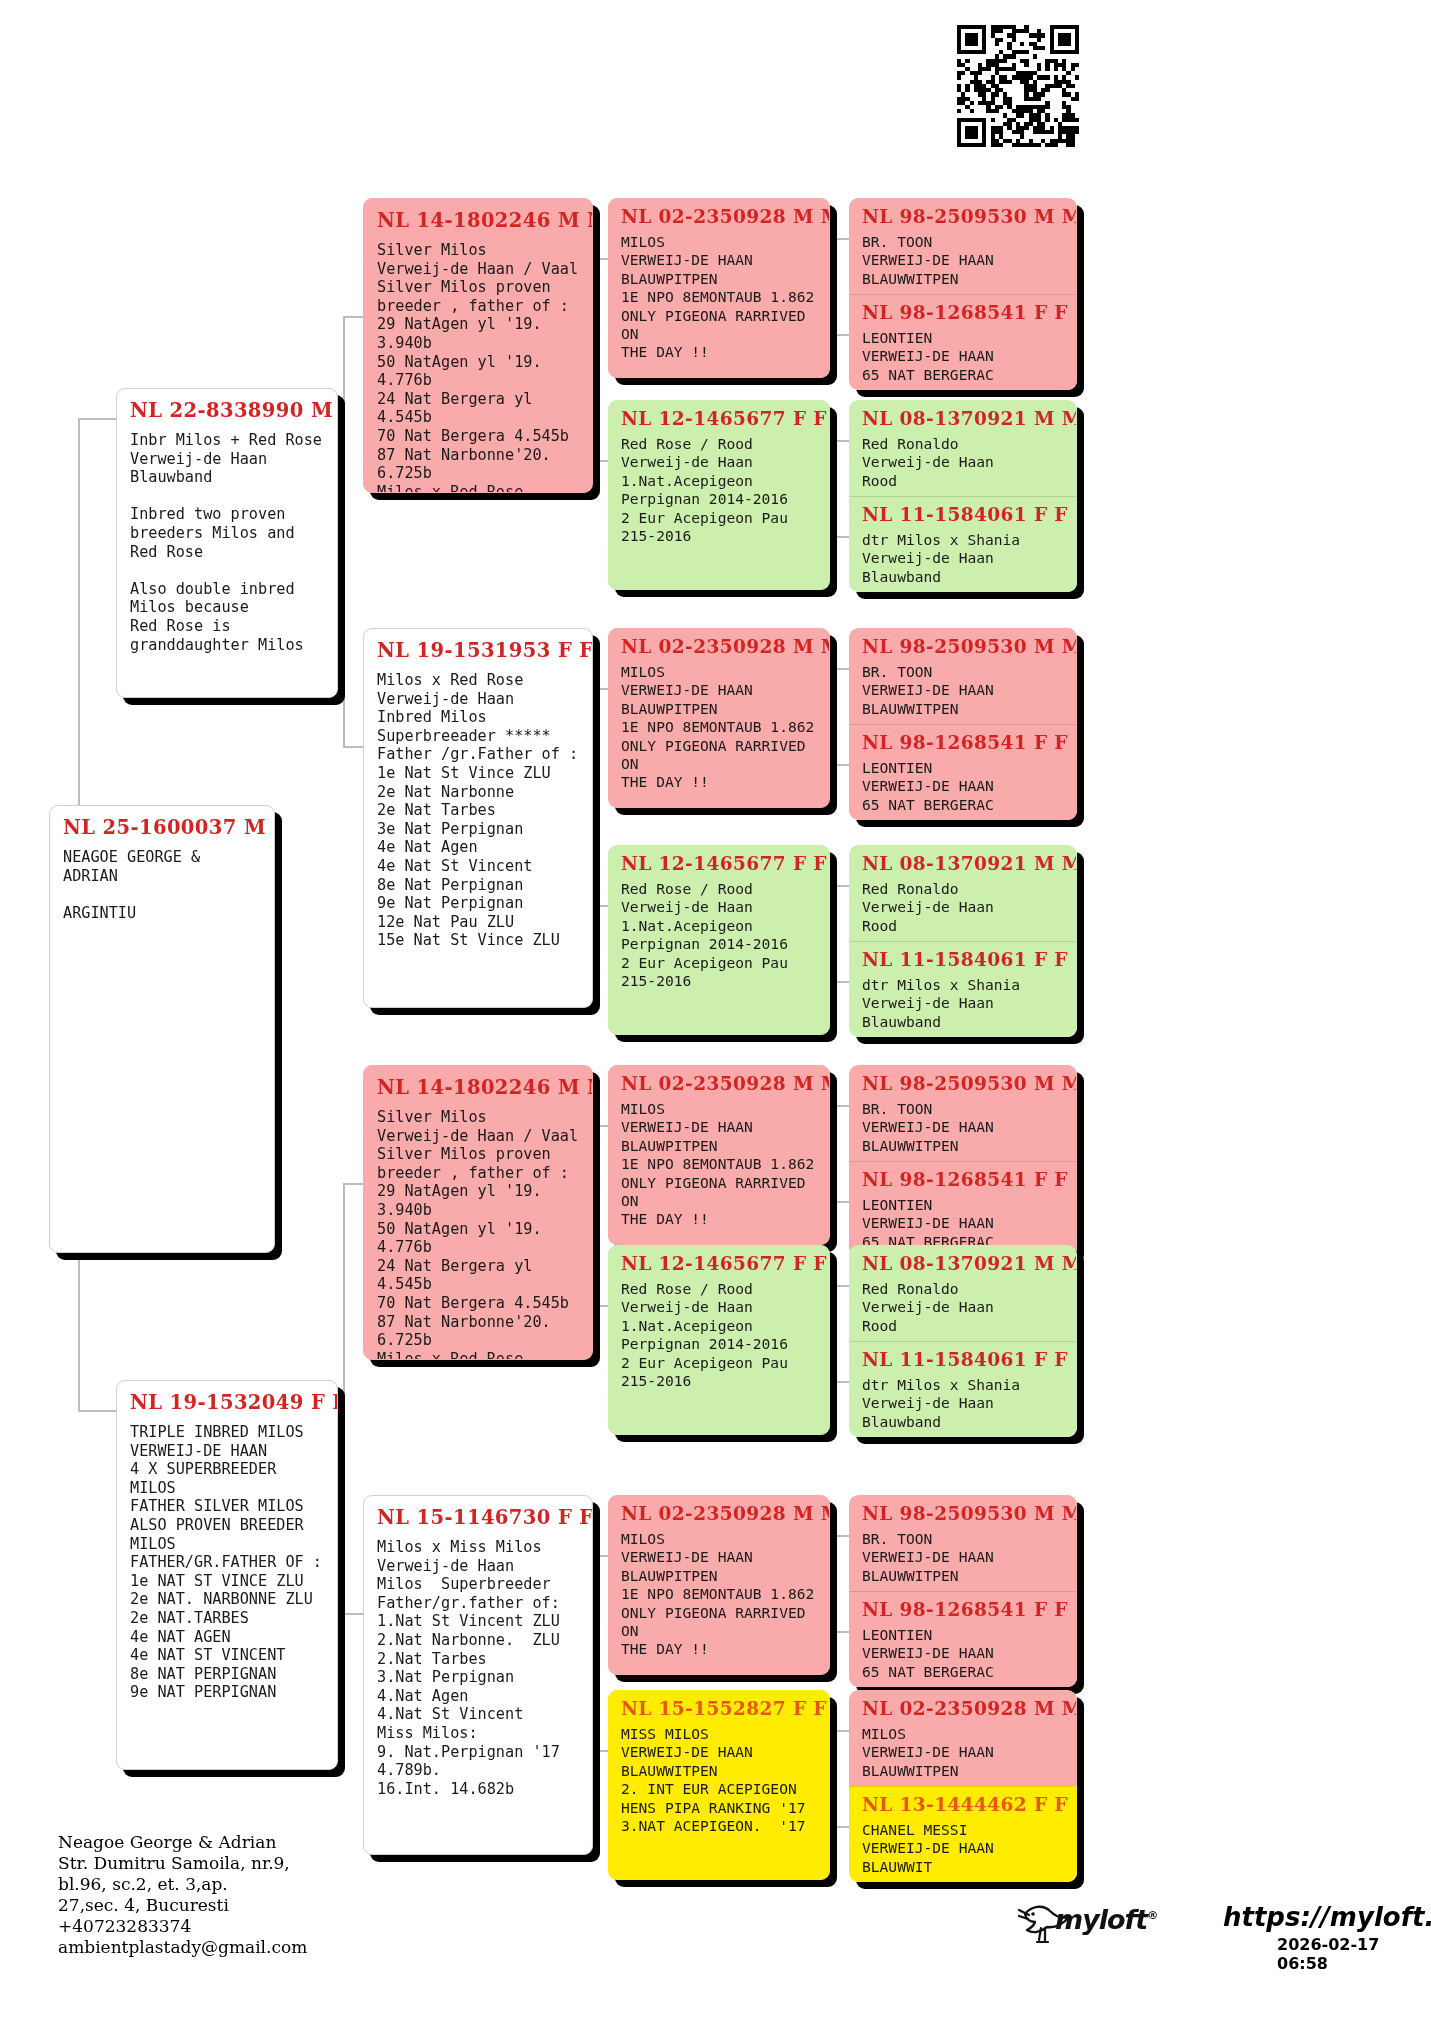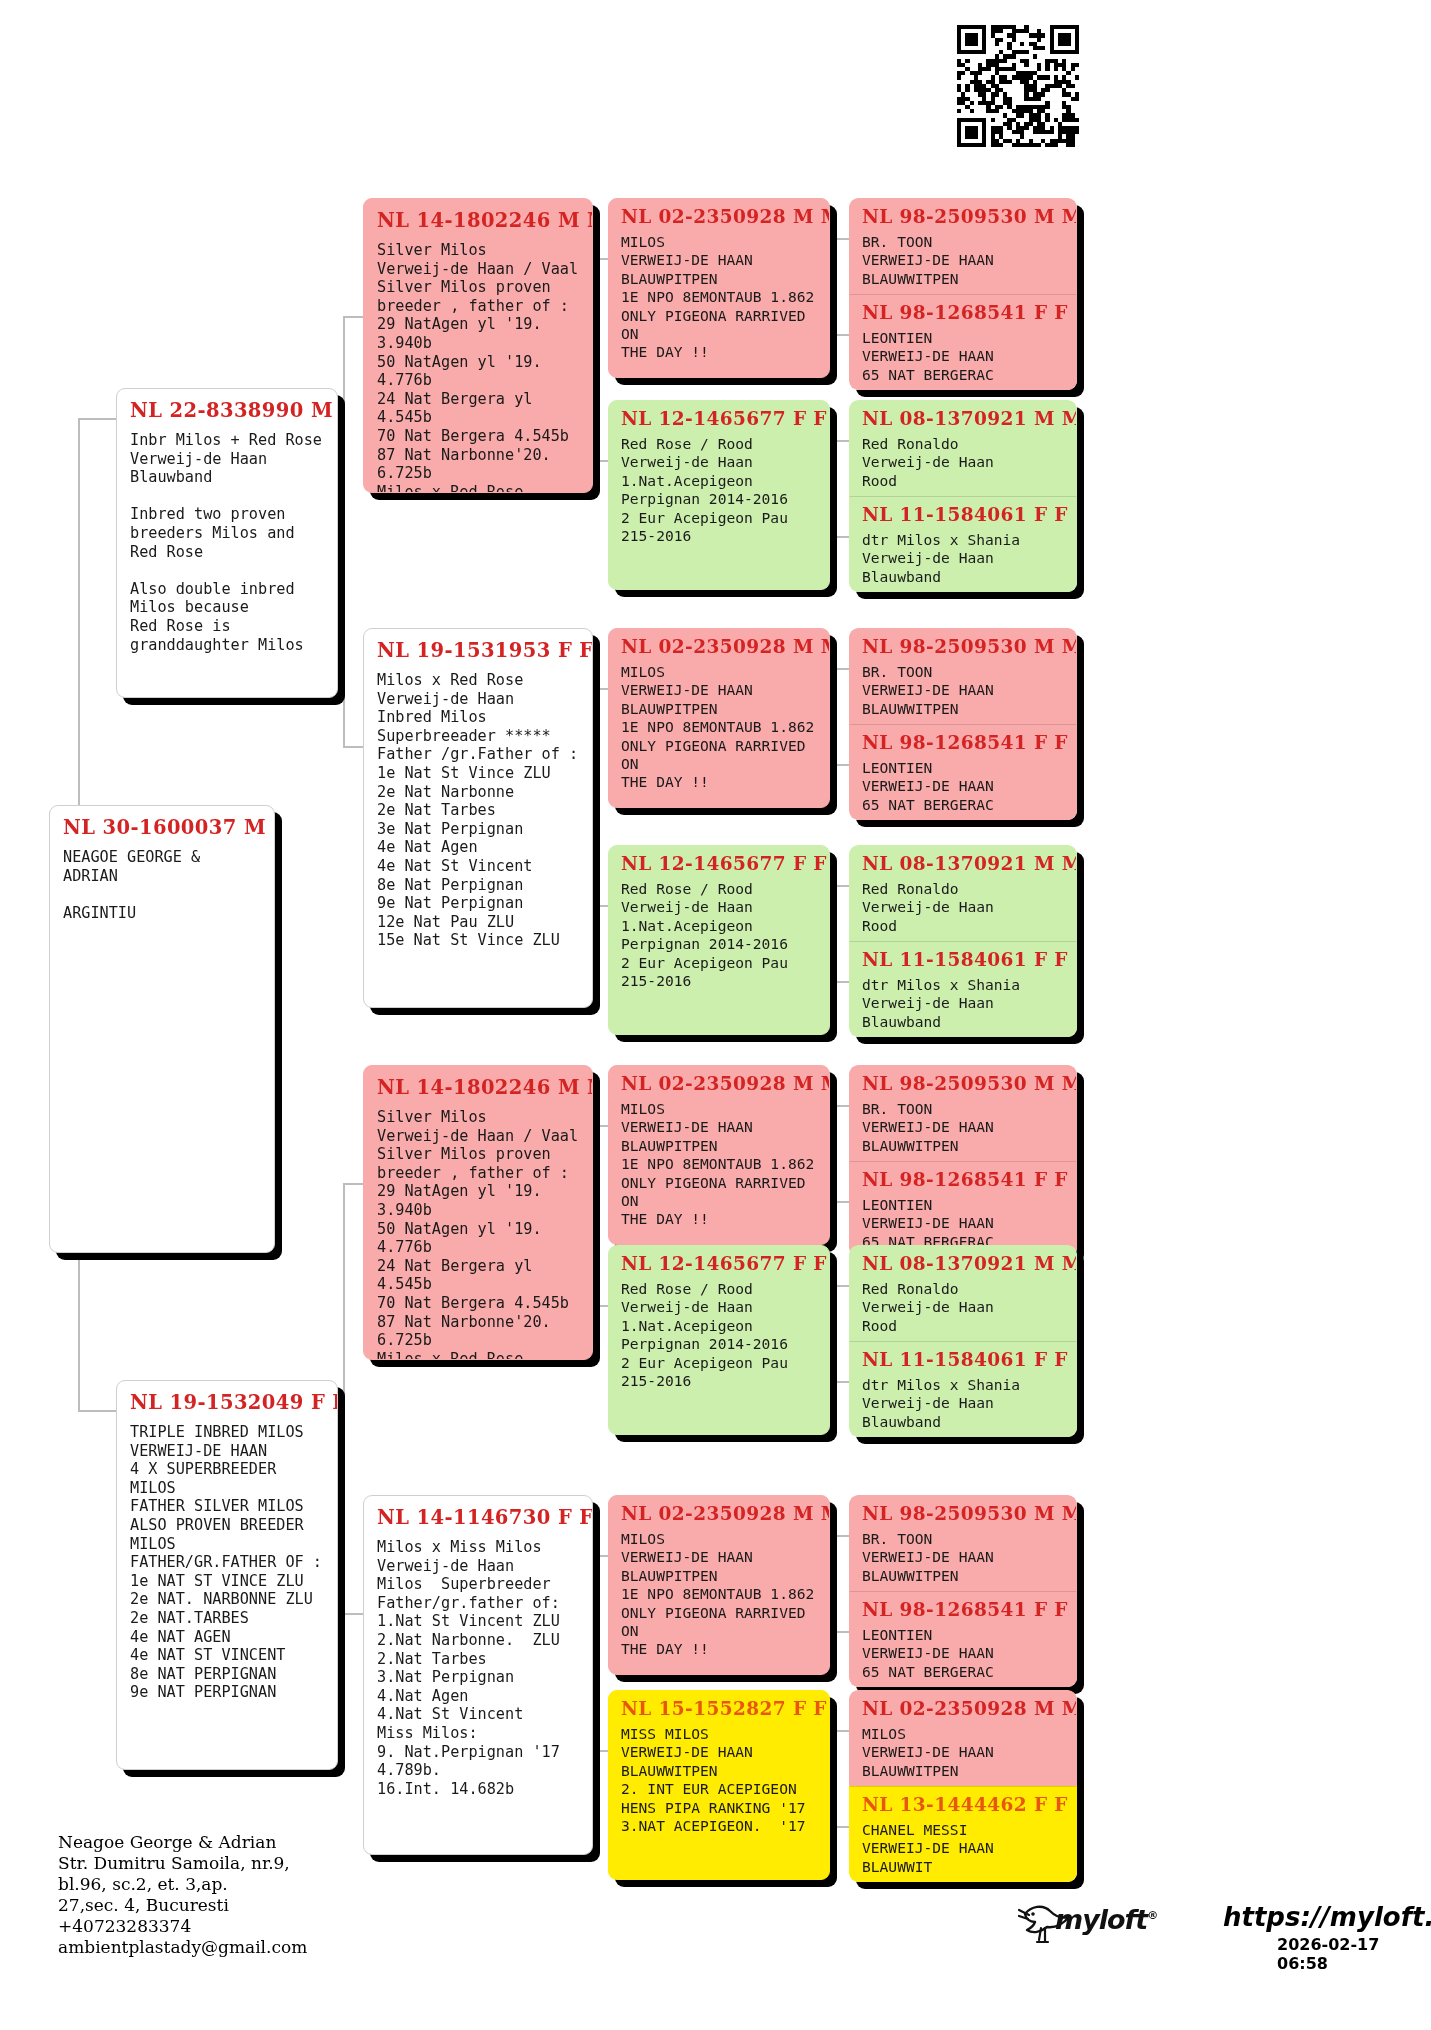--- a/index.html
+++ b/index.html
@@ -1005,21 +1005,21 @@
       <div class="ln h" style="left: 835px; top: 1631px; width: 14px;"></div>
       <div class="ln h" style="left: 830px; top: 1565px; width: 5px;"></div>
       <div class="ln v" style="left: 835px; top: 1730px; height: 96px;"></div>
       <div class="ln h" style="left: 835px; top: 1730px; width: 14px;"></div>
       <div class="ln h" style="left: 835px; top: 1826px; width: 14px;"></div>
       <div class="ln h" style="left: 830px; top: 1760px; width: 5px;"></div>
     </div>
 
   <div id="cards">
       <div class="card" style="left: 49px; top: 805px; width: 226px; height: 448px;">
-        <div class="ring">NL 30-1600037 M</div>
+        <div class="ring">NL 25-1600037 M</div>
         <div class="body">NEAGOE GEORGE &amp; ADRIAN
 
 ARGINTIU</div>
       </div>
       <div class="card" style="left: 116px; top: 388px; width: 222px; height: 310px;">
         <div class="ring">NL 22-8338990 M M</div>
         <div class="body">Inbr Milos + Red Rose
 Verweij-de Haan
 Blauwband
 
@@ -1098,21 +1098,21 @@
 70 Nat Bergera 4.545b
 87 Nat Narbonne'20. 6.725b
 Milos x Red Rose
 Inbred Milos
 Superbreeader *****
 Father /gr.Father of :
 1e Nat St Vince ZLU
 2e Nat Narbonne</div>
       </div>
       <div class="card" style="left: 363px; top: 1495px; width: 230px; height: 360px;">
-        <div class="ring">NL 14-1146730 F F</div>
+        <div class="ring">NL 15-1146730 F F</div>
         <div class="body">Milos x Miss Milos
 Verweij-de Haan
 Milos  Superbreeder
 Father/gr.father of:
 1.Nat St Vincent ZLU
 2.Nat Narbonne.  ZLU
 2.Nat Tarbes
 3.Nat Perpignan
 4.Nat Agen
 4.Nat St Vincent

